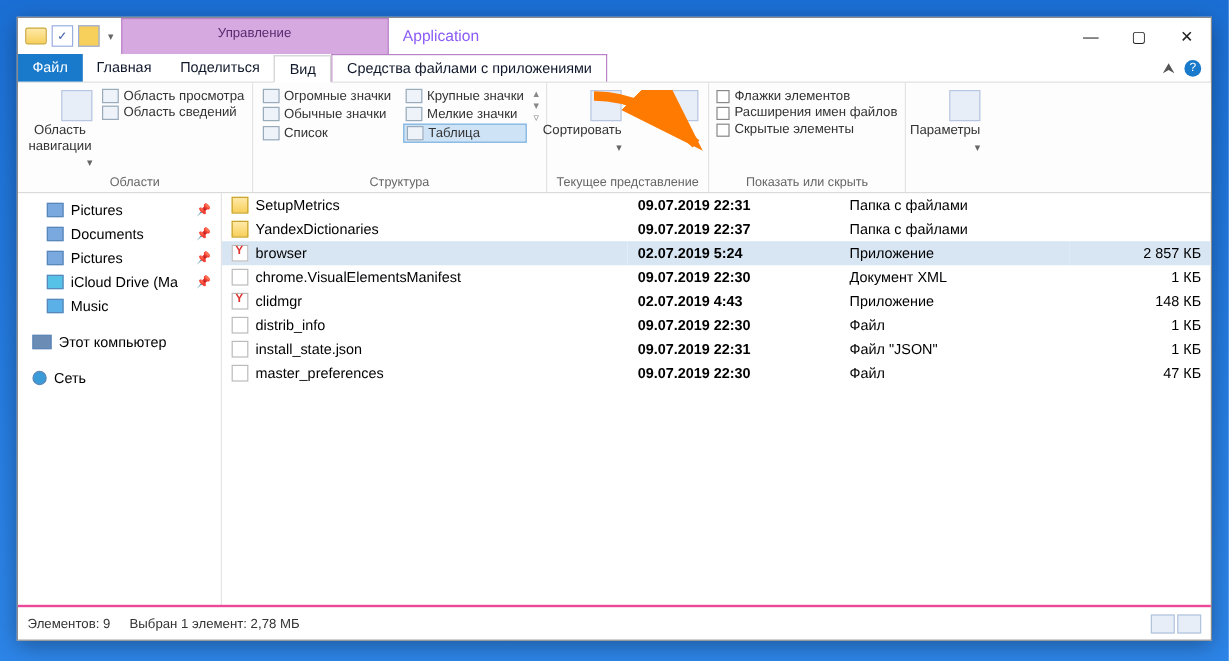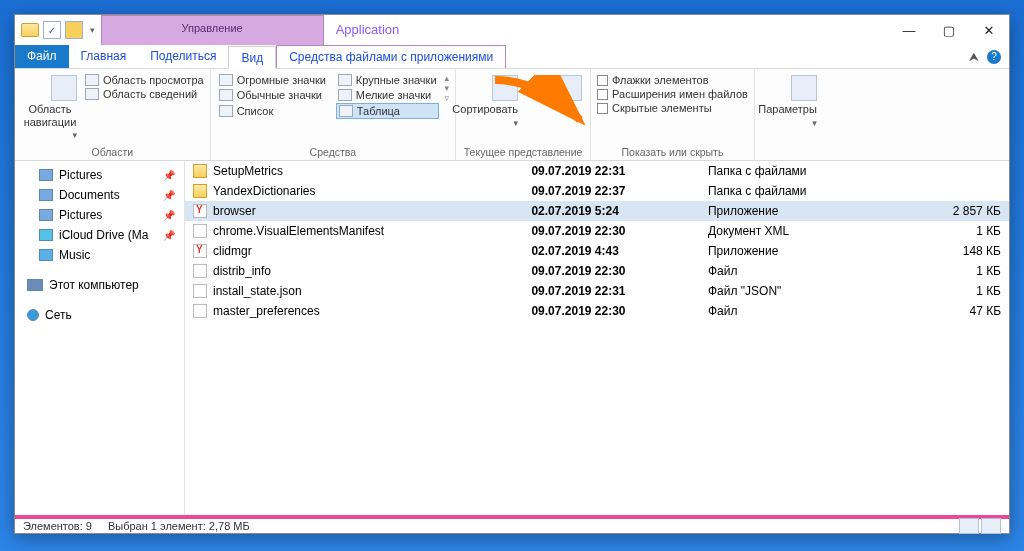--- a/index.html
+++ b/index.html
@@ -8,21 +8,21 @@
 .titlebar { display: flex; align-items: stretch; height: 30px; font-size: 12px; }
 .qat { display: flex; align-items: center; gap: 4px; padding: 0 6px; }
 .qat .folder-ico { width: 18px; height: 14px; background: linear-gradient(#ffe9a8,#f7cf5b); border: 1px solid #caa42f; border-radius: 2px; }
 .qat .qbtn { width: 18px; height: 18px; border: 1px solid #9aaee0; background: #fff; display: flex; align-items: center; justify-content: center; font-size: 10px; color: #3b5aa9; }
 .title-tabs { display: flex; }
 .context-tab { background: #d6a9e0; color: #5a2a6e; padding: 6px 80px; font-size: 11px; border: 1px solid #b982c7; border-bottom: none; }
 .title-text { flex: 1; padding: 7px 12px; font-size: 13px; color: #8b5cf6; }
 .win-controls { display: flex; }
 .win-controls div { width: 40px; display: flex; align-items: center; justify-content: center; font-size: 13px; color: #222; }
 .menubar { display: flex; align-items: stretch; height: 24px; font-size: 12px; border-bottom: 1px solid #dadada; }
-.menubar .tab { padding: 4px 12px; color: #1d4ed8; }
+.menubar .tab { padding: 4px 12px; color: #0f172a; }
 .menubar .file { background: #1979ca; color: #fff; }
 .menubar .active { background: #fff; border: 1px solid #d0d0d0; border-bottom: 1px solid #fff; position: relative; top: 1px; }
 .menubar .ctx { border: 1px solid #b982c7; border-bottom: none; }
 .menubar .right-icons { margin-left: auto; display: flex; align-items: center; gap: 8px; padding-right: 8px; color: #555; }
 .help-ico { width: 14px; height: 14px; border-radius: 50%; background: #1979ca; color: #fff; font-size: 10px; display: flex; align-items: center; justify-content: center; }
 .ribbon { display: flex; height: 92px; border-bottom: 1px solid #dadada; background: #fdfdfd; font-size: 11px; color: #333; }
 .ribbon-group { border-right: 1px solid #e4e4e4; padding: 4px 6px 2px 6px; display: flex; flex-direction: column; }
 .ribbon-group .content { flex: 1; display: flex; align-items: flex-start; gap: 6px; }
 .ribbon-group .label { text-align: center; color: #666; font-size: 10.5px; padding-top: 2px; }
 .bigbtn { display: flex; flex-direction: column; align-items: flex-end; width: 58px; gap: 2px; padding: 2px; text-align: center; line-height: 1.15; }
@@ -50,21 +50,21 @@
 .files tr.sel td { background: #d8e6f3; }
 .col-name { width: 230px; }
 .col-date { width: 120px; font-weight: bold; }
 .col-type { width: 130px; }
 .col-size { text-align: right; width: 80px; }
 .fico { display: inline-block; width: 14px; height: 14px; margin-right: 6px; vertical-align: -3px; border: 1px solid #bbb; background: #fff; }
 .fico.folder { background: linear-gradient(#ffe9a8,#f7cf5b); border-color: #caa42f; }
 .fico.app { background: #fff; position: relative; }
 .fico.app::after { content: "Y"; position: absolute; left: 2px; top: -1px; font-size: 10px; color: #d33; font-weight: bold; }
 .fico.xml { background: #fff; }
-.statusbar { height: 18px; border-top: 4px solid #ec4899; display: flex; align-items: center; font-size: 11px; padding: 0 8px; color: #333; gap: 16px; }
+.statusbar { height: 29px; border-top: 2px solid #ec4899; display: flex; align-items: center; font-size: 11px; padding: 0 8px; color: #333; gap: 16px; }
 .statusbar .views { margin-left: auto; display: flex; gap: 2px; }
 .statusbar .vbtn { width: 20px; height: 16px; border: 1px solid #b0c4de; background: #e8eef8; }
 .arrow { position: absolute; left: 490px; top: 75px; pointer-events: none; }
 </style>
 </head>
 <body>
 
 <div class="window">
 
   <div class="titlebar">
@@ -146,21 +146,21 @@
               <span class="mini-ico"></span>
               <span>Таблица</span>
             </div>
         </div>
         <div style="display:flex;flex-direction:column;justify-content:space-around;color:#888;font-size:9px">
           <span>▴</span>
           <span>▾</span>
           <span>▿</span>
         </div>
       </div>
-      <div class="label">Средства</div>
+      <div class="label">Структура</div>
     </div>
 
     <div class="ribbon-group">
       <div class="content">
         <div class="bigbtn">
           <div class="bicon"></div>
           <span>Сортировать</span>
           <span class="dd">▾</span>
         </div>
         <div class="bigbtn">

